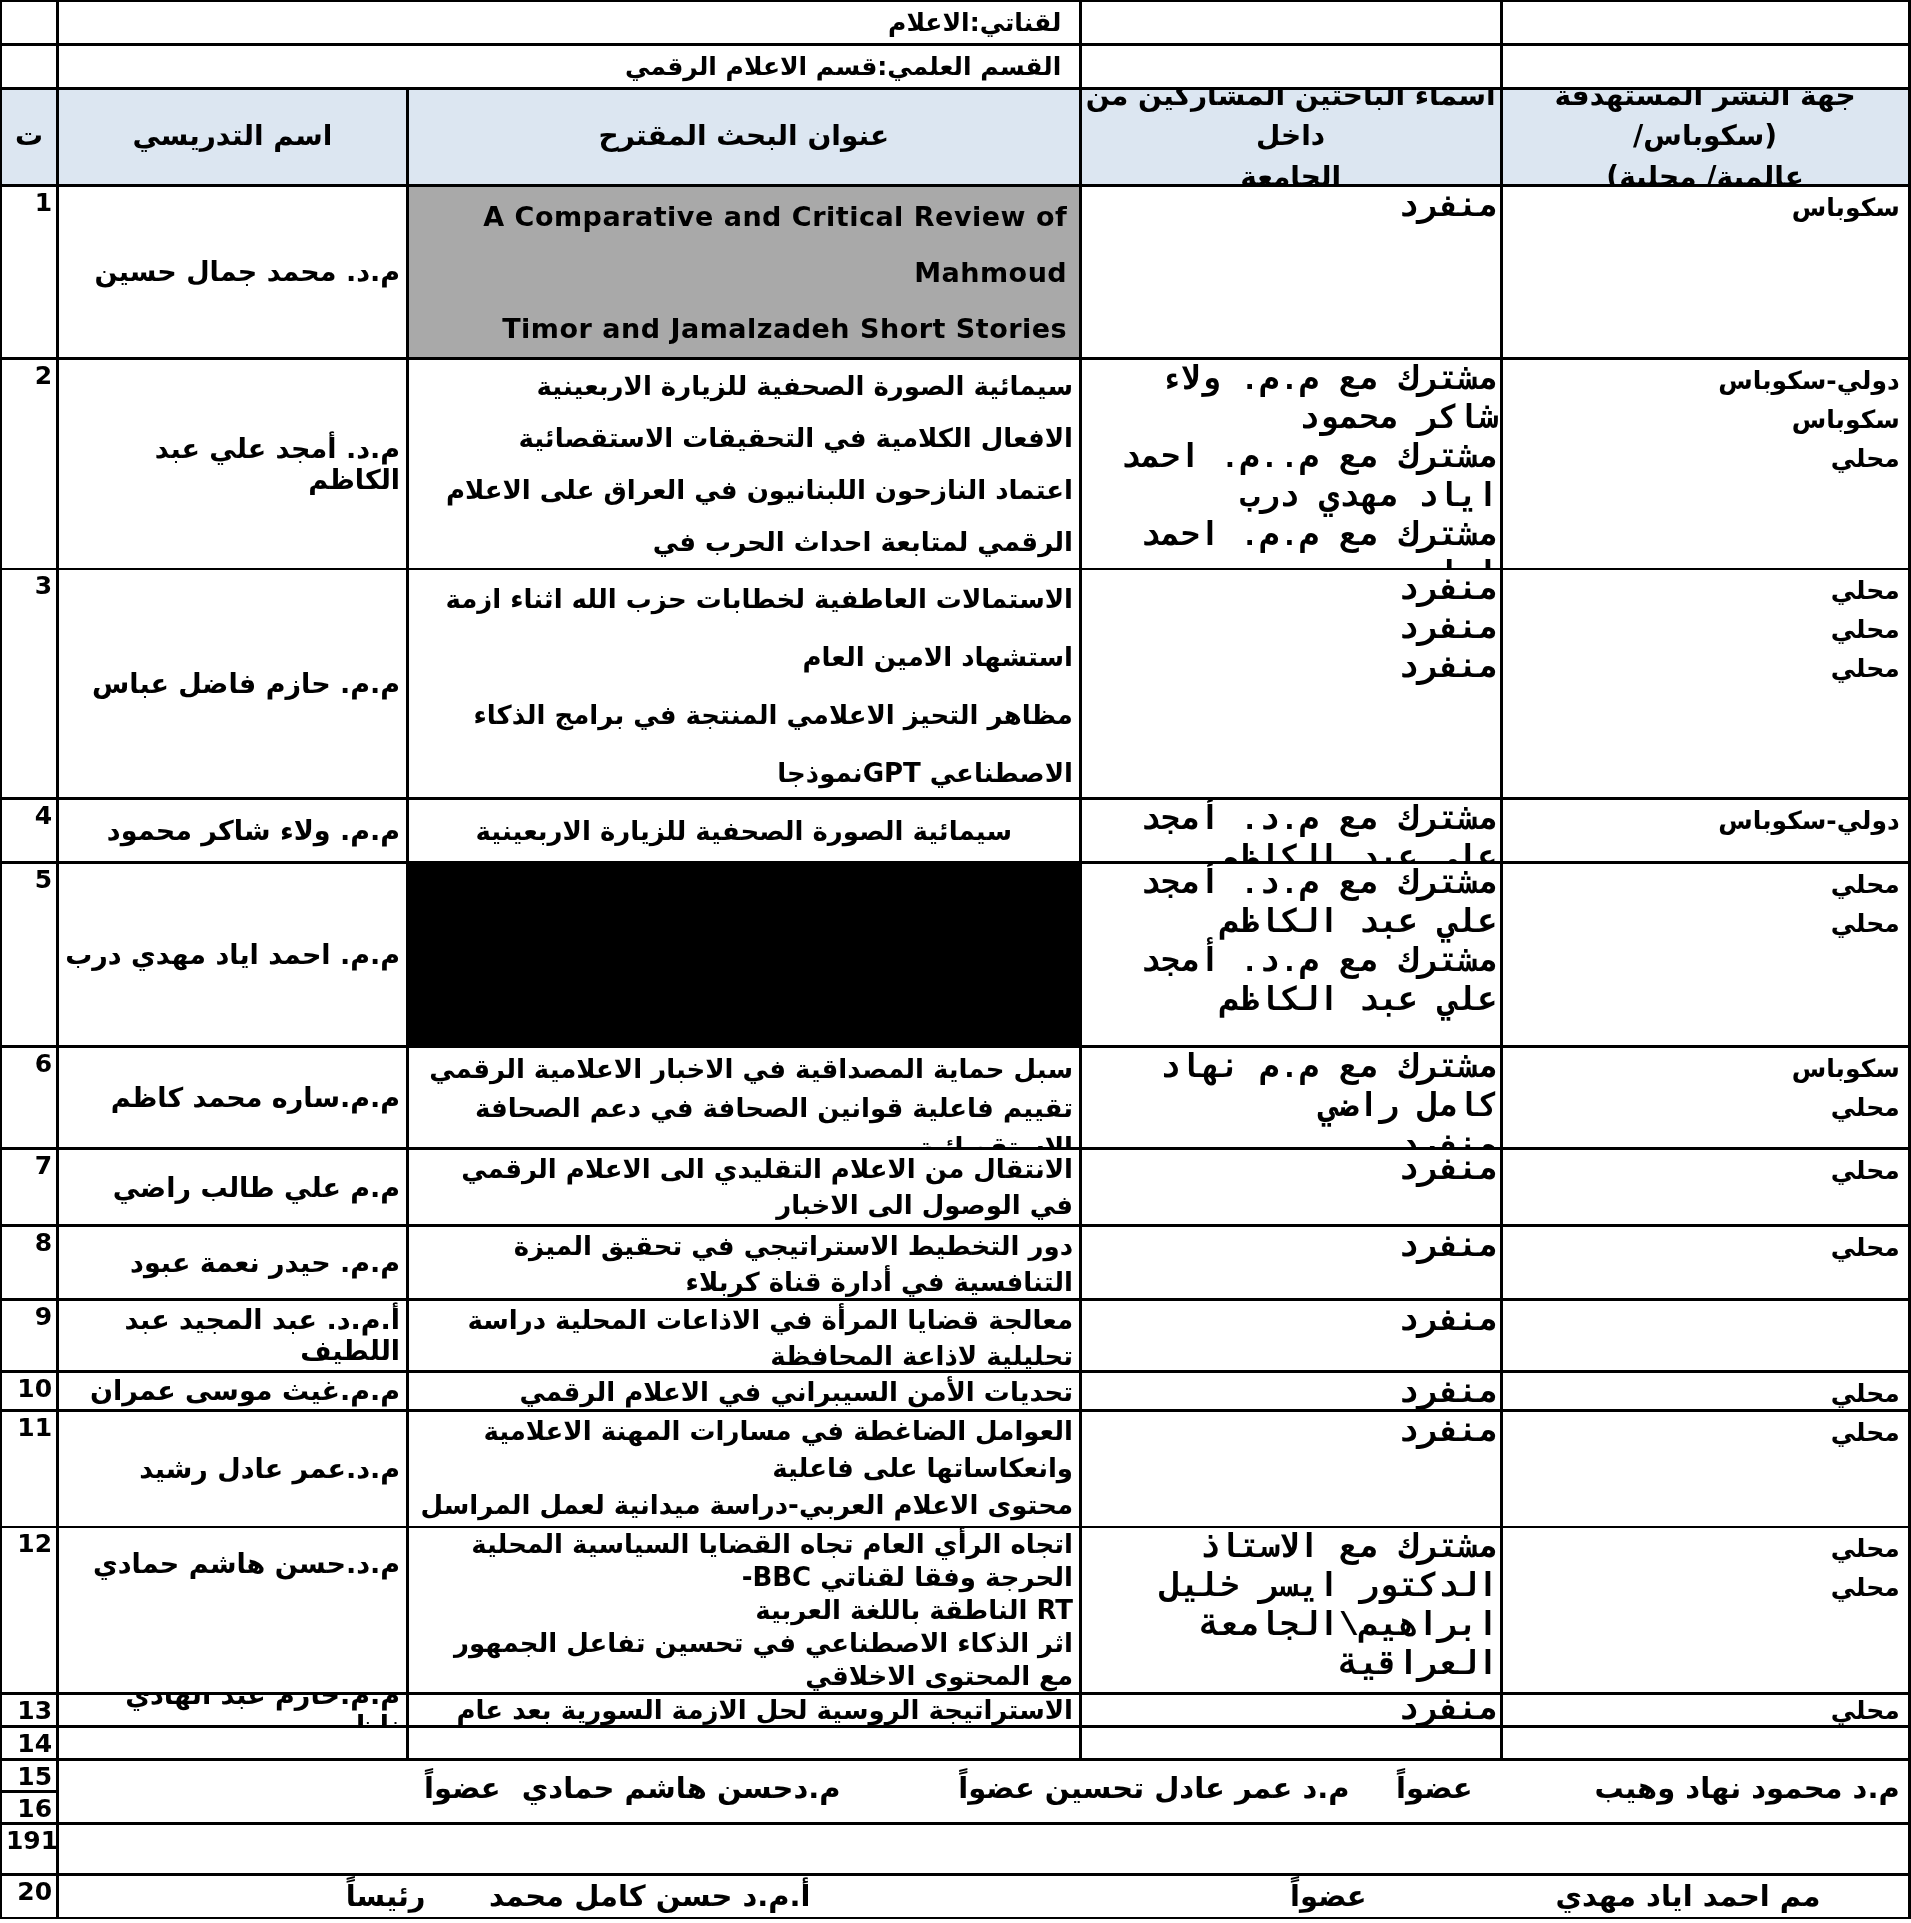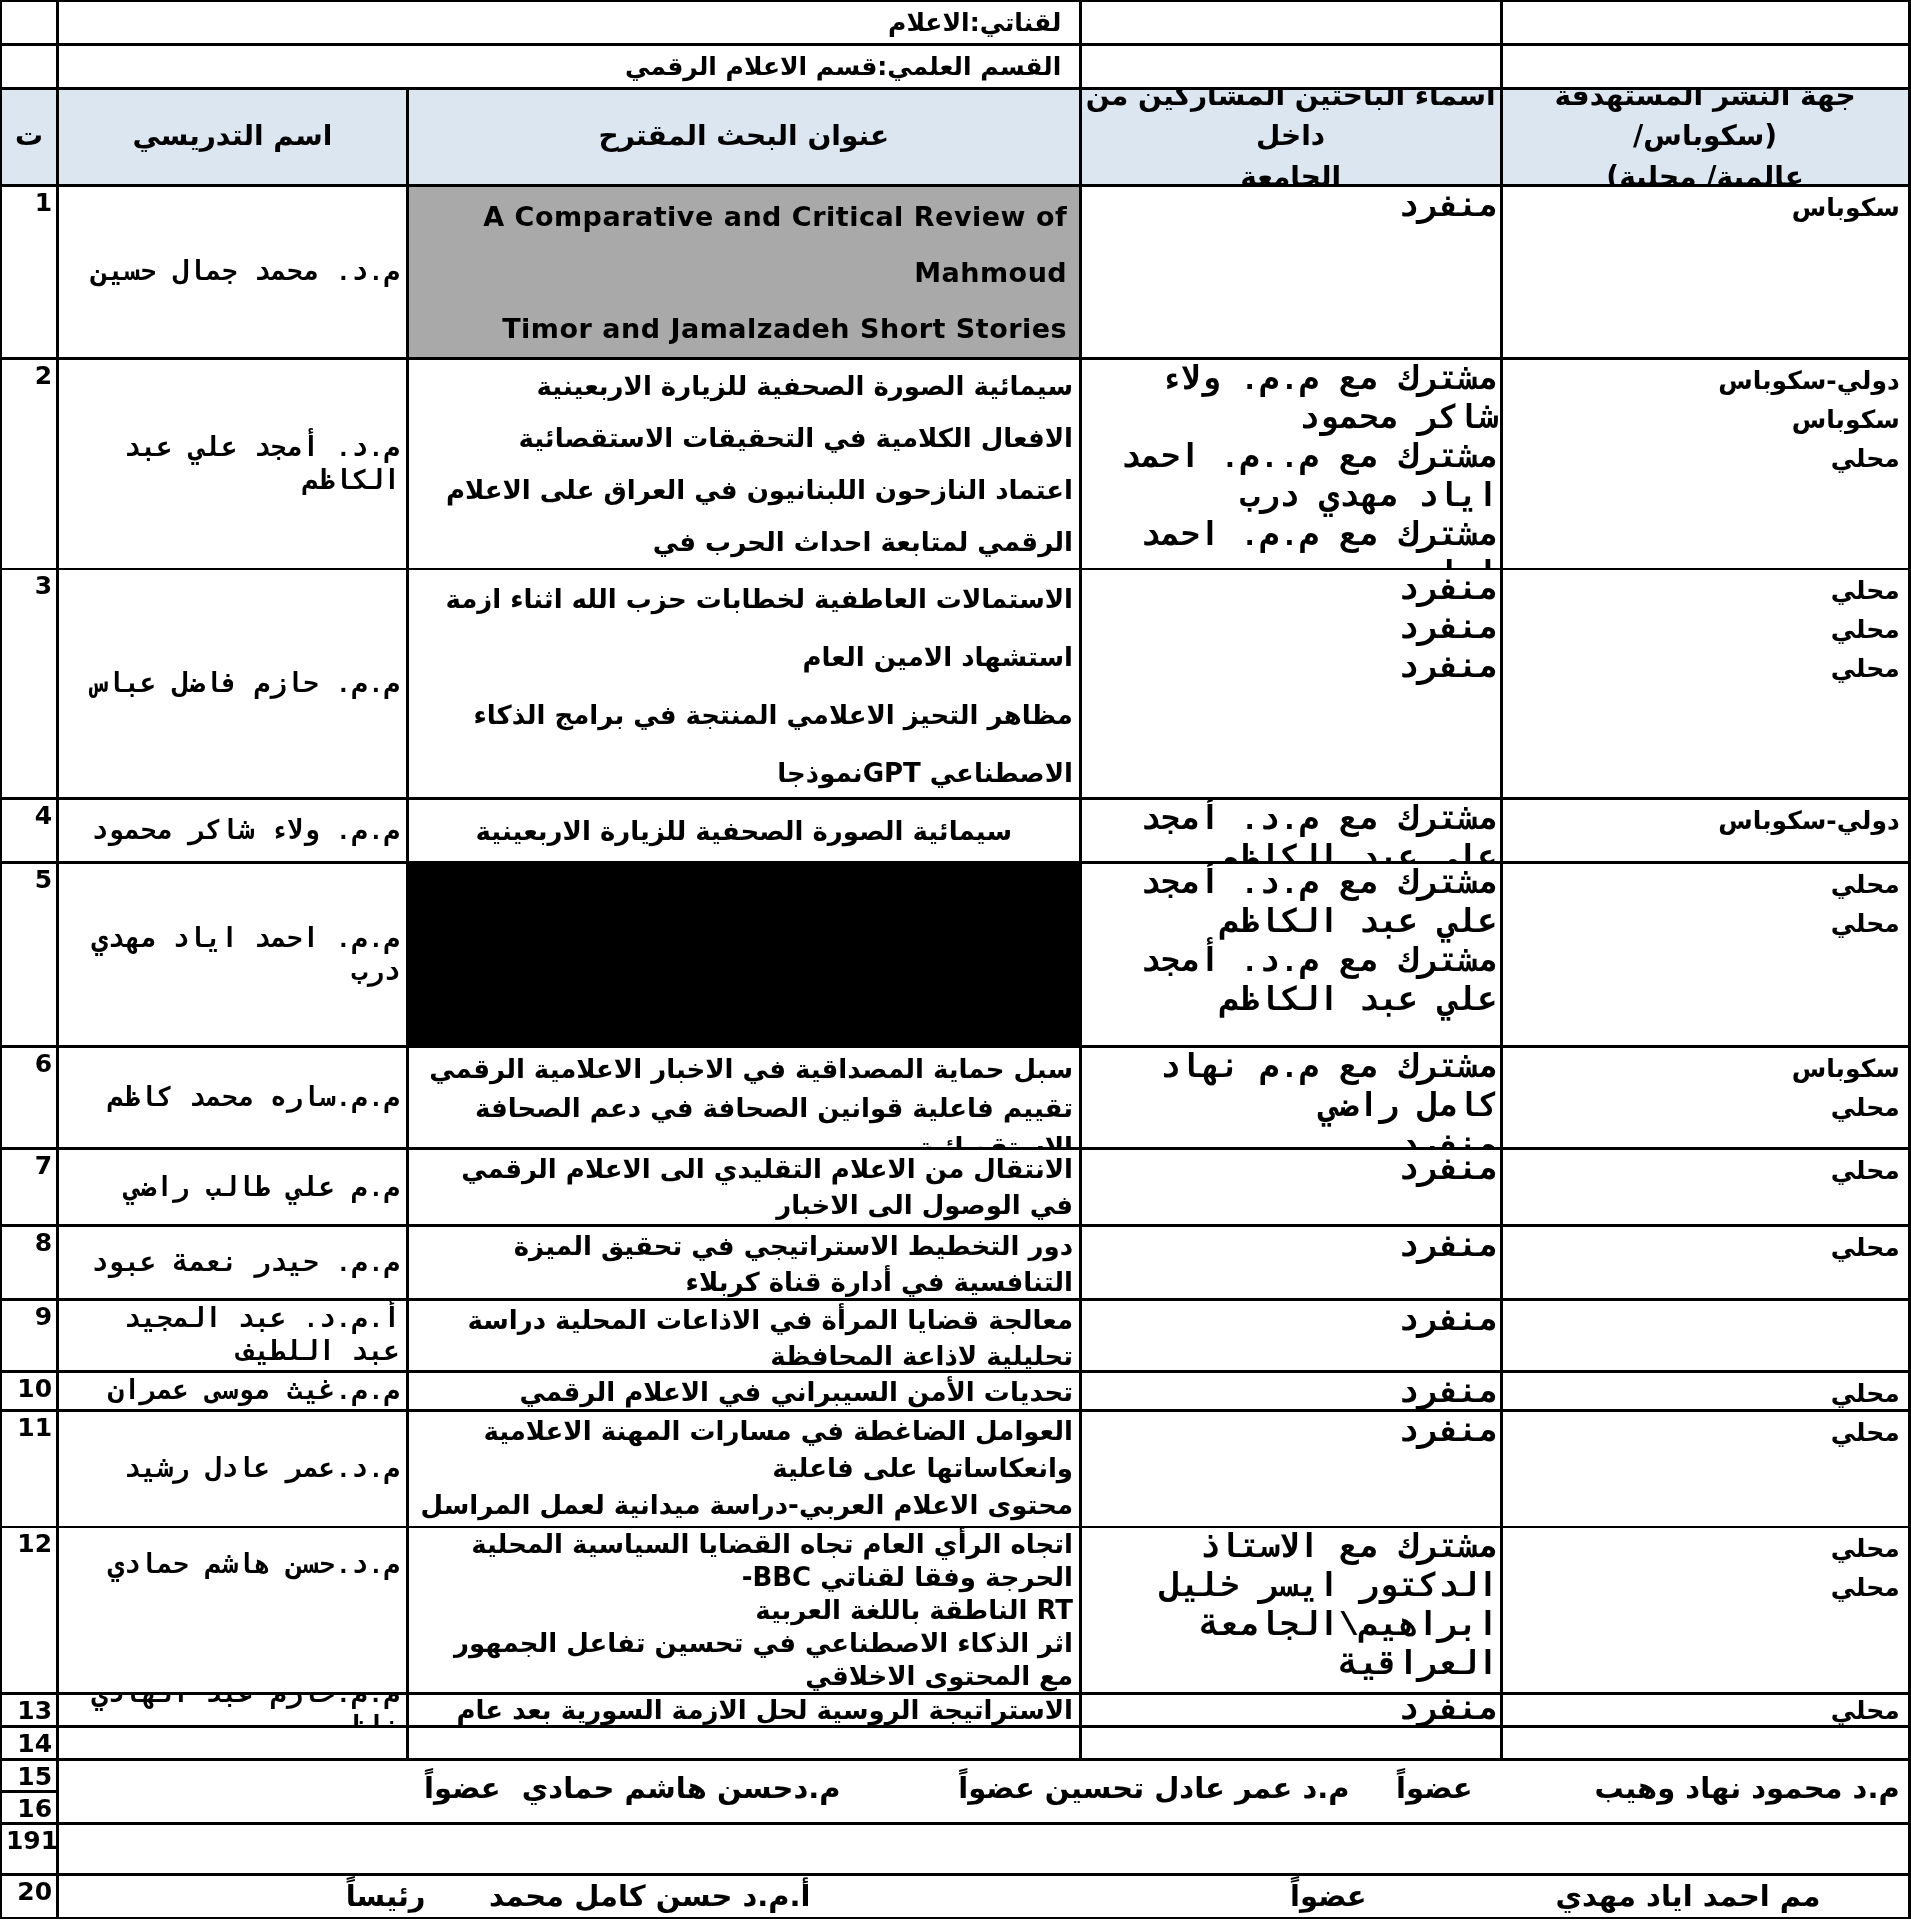--- a/index.html
+++ b/index.html
@@ -12,21 +12,21 @@
     grid-template-rows:41px 41px 94px 170px 208px 227px 61px 181px 99px 74px 71px 69px 36px 114px 164px 30px 30px 29px 29px 48px 41px;
     gap:2.9px;
     font-family:"DejaVu Sans","Liberation Sans",sans-serif;
     font-weight:700; color:#000;
   }
   .cell{ background:#fff; position:relative; overflow:hidden; direction:rtl; }
   .hdr{ background:#dce6f1; display:flex; align-items:center; justify-content:center;
         text-align:center; font-size:28px; line-height:1.45; white-space:pre-line; }
   .num{ direction:ltr; text-align:right; font-size:25px; padding:1px 3.9px; line-height:29px; }
   .meta{ display:flex; align-items:center; font-size:25px; padding:0 17.5px 0 3.9px; }
-  .name{ display:flex; align-items:center; font-size:27px; padding:0 5.8px; white-space:pre-line; text-align:right;font-family:Liberation Mono, monospace; }
+  .name{ display:flex; align-items:center; font-size:27px; padding:0 5.8px; white-space:pre-line; text-align:right; }
   .name.top{ align-items:flex-start; padding-top:20px; }
   .txt{ white-space:pre-line; text-align:right; font-size:26px; padding:0 5.8px; }
   .t-en{ direction:ltr; background:#a9a9a9; text-align:right; white-space:pre-line;
          line-height:56px; padding:1.9px 11.6px 0 7.8px; font-size:27px; letter-spacing:0.5px; }
   .lh34{ line-height:33px; } .lh37{ line-height:36px; padding-top:1px; }
   .lh40{ line-height:39px; padding-top:1.9px; } .lh54{ line-height:52px; }
   .lh60{ line-height:58px; } .lh66c{ line-height:64px; text-align:center; }
   .cen{ display:flex; align-items:center; justify-content:center; font-size:26px; white-space:pre-line; }
   .par{ white-space:pre-line; text-align:right; font-size:33px; line-height:39px; padding:1px 1.9px;font-family:Liberation Mono, monospace; }
   .ven{ white-space:pre-line; text-align:right; font-size:25px; line-height:39px; padding:1px 7.8px; }

